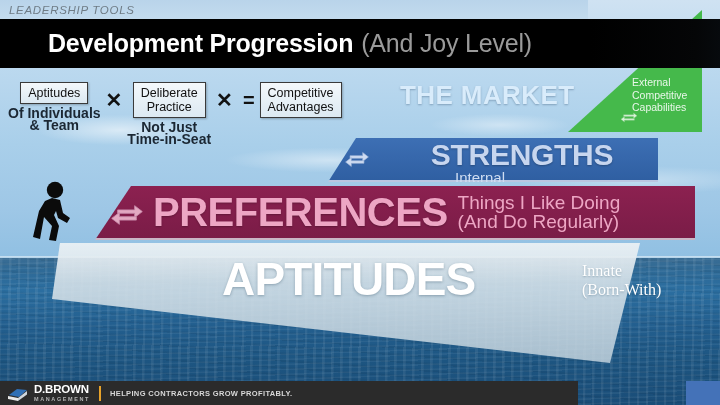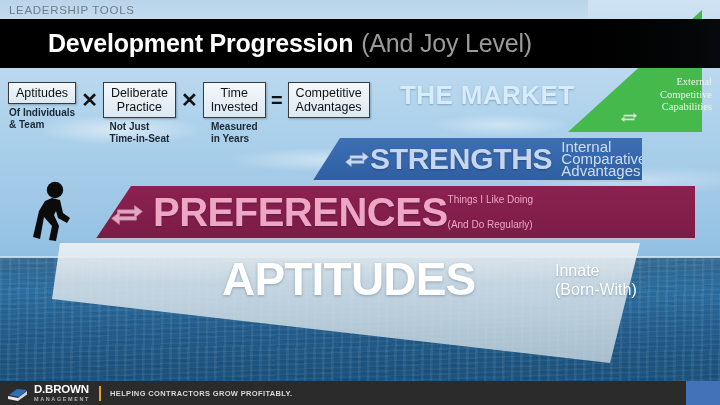--- a/index.html
+++ b/index.html
@@ -36,21 +36,21 @@
   }
   .bg-horizon{
     position:absolute;left:0;top:256px;width:720px;height:4px;
     background:linear-gradient(to bottom,rgba(255,255,255,.55),rgba(120,160,190,.2));
   }
 
   
   .eyebrow{
     position:absolute;left:0;top:0;width:588px;height:19px;
     background:linear-gradient(to bottom,#b9d4ea,#c3dbee);
-    display:flex;align-items:center;
+    display:flex;align-items:center;font-style:italic;
   }
   .eyebrow-text{
     margin-left:9px;font-size:11.5px;letter-spacing:.7px;color:#6f7c86;
   }
   .titlebar{
     position:absolute;left:0;top:19px;width:720px;height:49px;
     background:linear-gradient(to right,#000 0%,#000 78%,#050607 92%,#0a1016 100%);
     display:flex;align-items:center;padding-left:37px;
   }
   .title-main{
@@ -61,21 +61,21 @@
   }
 
   
   .green-tri{
     position:absolute;left:568px;top:10px;width:134px;height:122px;
     background:#45b94b;
     clip-path:polygon(100% 0%, 100% 100%, 0% 100%);
   }
   .green-label{
     position:absolute;right:8px;top:76px;width:80px;
-    text-align:right;color:#e9f7e9;font-size:10.5px;line-height:12.5px;font-family:Liberation Serif, serif;
+    color:#e9f7e9;font-size:10.5px;line-height:12.5px;
   }
   .green-recycle{
     position:absolute;left:620px;top:111px;width:18px;height:13px;
   }
 
   
   .market-label{
     position:absolute;left:400px;top:80px;
     font-size:26px;font-weight:bold;color:#d9ecfb;letter-spacing:.4px;
     text-shadow:0 1px 2px rgba(40,70,100,.35);
@@ -88,35 +88,36 @@
   .fbox-wrap{display:flex;flex-direction:column;align-items:center;}
   .fbox{
     background:linear-gradient(to bottom,#f4f8fb,#dce9f2);
     border:1.4px solid #3a3a3a;
     padding:3px 7px;
     font-size:12.5px;color:#111;line-height:14px;text-align:center;
     box-shadow:1px 1px 2px rgba(0,0,0,.25);
     white-space:pre-line;
   }
   .fcap{
-    margin-top:3px;font-size:10px;color:#1b2733;line-height:12px;text-align:left;
+    margin-top:3px;font-size:14px;color:#1b2733;line-height:12px;text-align:center;
     font-weight:bold;white-space:pre-line;
   }
   .fop{
     font-size:20px;font-weight:bold;color:#111;margin:0 5px;line-height:36px;
     align-self:flex-start;
   }
 
   
   .band{position:absolute;display:flex;align-items:center;}
   .band-strengths{
-    left:312px;top:138px;width:330px;height:42px;
+    left:328px;top:138px;width:330px;height:42px;
     background:linear-gradient(to bottom,#3d6fb4,#2f5fa2);
     clip-path:polygon(28px 0, 100% 0, 100% 100%, 0 100%);
     border-bottom:2px solid #b9c6e0;
+    flex-direction:column;
   }
   .band-preferences{
     left:95px;top:186px;width:600px;height:52px;
     background:linear-gradient(to bottom,#8c2150,#7a1c47);
     clip-path:polygon(36px 0, 100% 0, 100% 100%, 0 100%);
     border-bottom:2px solid #c9b6c6;
   }
   .aptitudes-slab{
     position:absolute;left:52px;top:243px;width:668px;height:135px;
     background:linear-gradient(to bottom,rgba(222,232,238,.92),rgba(196,212,222,.80));
@@ -131,41 +132,41 @@
     outline:none;
   }
 
   .band-title{
     font-weight:bold;color:#cfdcf0;letter-spacing:-.3px;
     text-shadow:0 1px 2px rgba(0,0,0,.25);
   }
   .st-title{font-size:30px;color:#c7d6ef;margin-left:58px;}
   .st-desc{font-size:15px;color:#cfddf2;line-height:12px;margin-left:9px;white-space:pre-line;}
   .pf-title{font-size:40px;color:#eda6c4;margin-left:58px;letter-spacing:-.5px;}
-  .pf-desc{font-size:10px;color:#eda6c4;line-height:25px;white-space:pre-line;}
+  .pf-desc{font-size:19px;color:#eda6c4;line-height:19px;margin-left:10px;white-space:pre-line;}
 
   .ap-title{
     position:absolute;left:222px;top:252px;font-size:46px;font-weight:bold;
     color:#ffffff;letter-spacing:-.8px;text-shadow:0 1px 3px rgba(50,80,100,.40);
   }
   .ap-desc{
-    position:absolute;left:555px;top:261px;font-size:16px;color:#ffffff;
-    line-height:19px;white-space:pre-line;text-shadow:0 1px 2px rgba(50,80,100,.35);
+    position:absolute;left:582px;top:261px;font-size:16px;color:#ffffff;
+    line-height:19px;white-space:pre-line;text-shadow:0 1px 2px rgba(50,80,100,.35);font-family:Liberation Serif, serif;
   }
 
   .band-recycle{position:absolute;}
   .rc-strengths{left:344px;top:150px;width:26px;height:19px;}
   .rc-preferences{left:110px;top:202px;width:34px;height:26px;}
 
   
   .walker{position:absolute;left:32px;top:181px;width:44px;height:62px;}
 
   
   .footer{
-    position:absolute;left:0;top:381px;width:686px;height:24px;
+    position:absolute;left:0;top:381px;width:578px;height:24px;
     background:#2b2b2b;display:flex;align-items:center;
   }
   .footer-right-strip{
     position:absolute;left:686px;top:381px;width:34px;height:24px;background:#4472b8;
   }
   .logo-mark{width:22px;height:17px;margin-left:7px;}
   .logo-text{margin-left:5px;display:flex;flex-direction:column;line-height:1;}
   .logo-top{font-size:11.5px;font-weight:bold;color:#ffffff;letter-spacing:-.2px;}
   .logo-bot{font-size:5.5px;font-weight:bold;color:#b5b5b5;letter-spacing:1.6px;margin-top:1px;}
   .logo-divider{width:2px;height:15px;background:#e8a32a;margin:0 9px;}
@@ -214,26 +215,20 @@
 &amp; Team</div>
     </div>
     <div class="fop">✕</div>
     <div class="fbox-wrap">
       <div class="fbox">Deliberate
 Practice</div>
       <div class="fcap">Not Just
 Time-in-Seat</div>
     </div>
     <div class="fop">✕</div>
-    <div class="fbox-wrap">
-      <div class="fbox">Time
-Invested</div>
-      <div class="fcap">Measured
-in Years</div>
-    </div>
     <div class="fop">=</div>
     <div class="fbox-wrap">
       <div class="fbox">Competitive
 Advantages</div>
     </div>
   </div>
 
   <div class="aptitudes-slab"></div>
   <div class="aptitudes-slab-edge"></div>
   <div class="ap-title">APTITUDES</div>

